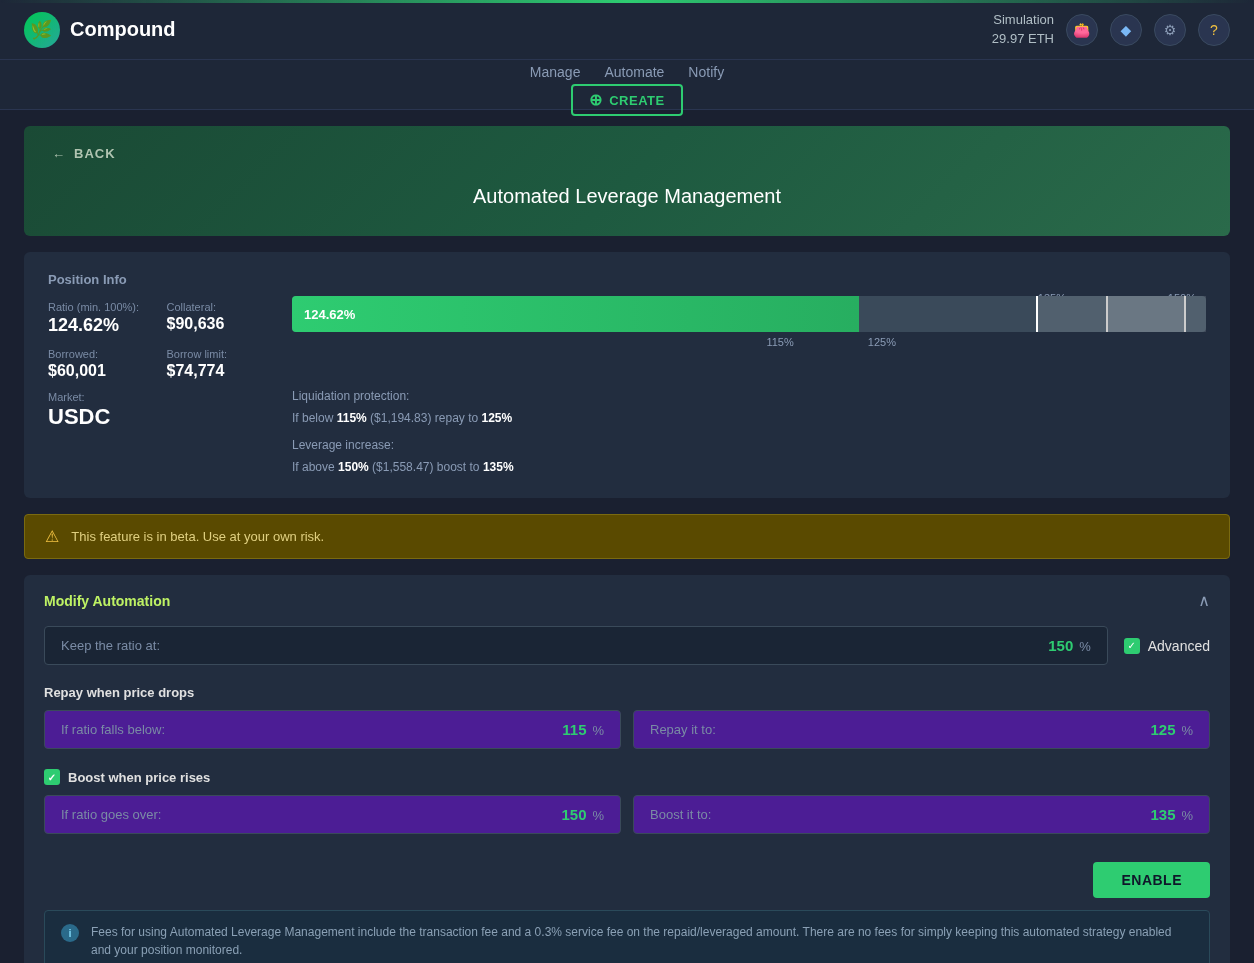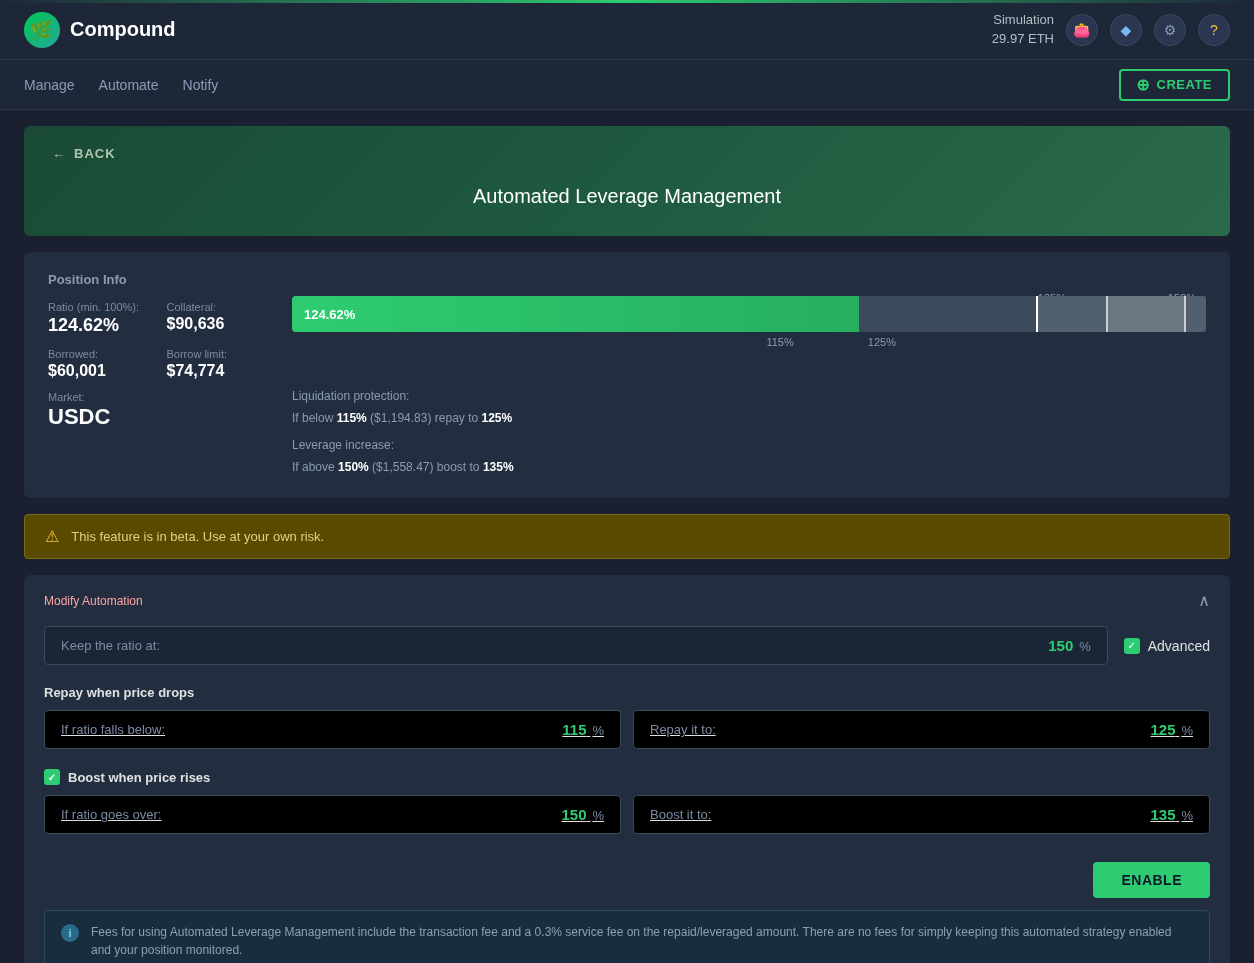--- a/index.html
+++ b/index.html
@@ -65,20 +65,21 @@
     }
     
     .nav {
       display: flex;
       align-items: center;
       justify-content: space-between;
       padding: 0 24px;
       height: 50px;
       background: #1e2738;
       border-bottom: 1px solid #2a3550;
+      flex-direction: column;
     }
     .nav-links {
       display: flex;
       gap: 24px;
     }
     .nav-link {
       color: #8a9bb5;
       text-decoration: none;
       font-size: 14px;
       cursor: pointer;
@@ -310,23 +311,23 @@
       margin-bottom: 12px;
     }
     .automation-header {
       display: flex;
       align-items: center;
       justify-content: space-between;
       padding: 16px 20px;
       cursor: pointer;
     }
     .automation-header-title {
-      font-size: 12px;
-      font-weight: 400;
-      color: #fca5a5;
+      font-size: 14px;
+      font-weight: 700;
+      color: #bef264;
     }
     .automation-body {
       padding: 0 20px 20px;
     }
     
     .keep-ratio-row {
       display: flex;
       align-items: center;
       gap: 16px;
       margin-bottom: 20px;
@@ -380,22 +381,21 @@
       margin-bottom: 20px;
     }
     .input-box {
       flex: 1;
       border: 1px solid #3a4a5a;
       border-radius: 4px;
       padding: 10px 16px;
       display: flex;
       align-items: center;
       justify-content: space-between;
-      background: #000000;
-      text-decoration: underline;
+      background: #4c1d95;
     }
     .input-box-label {
       color: #7a8ba5;
       font-size: 13px;
     }
     .input-box-value {
       color: #2ecc71;
       font-size: 15px;
       font-weight: 600;
     }

